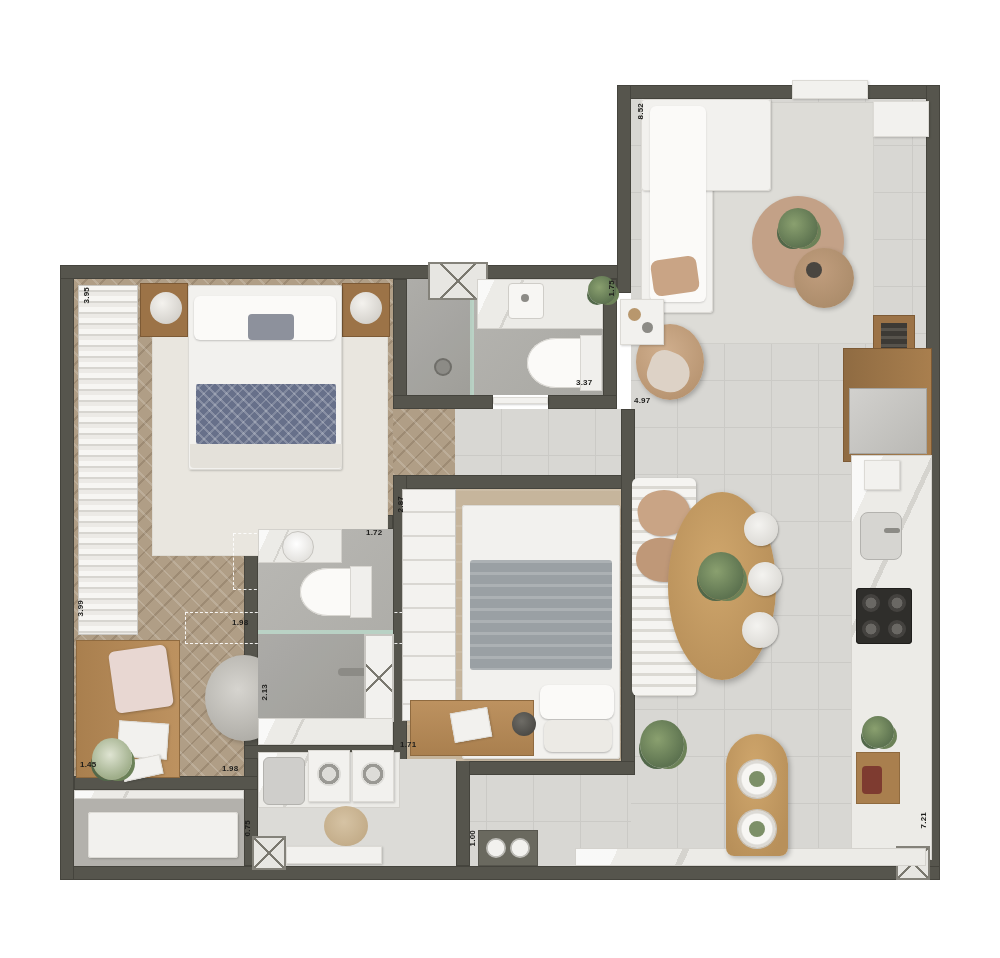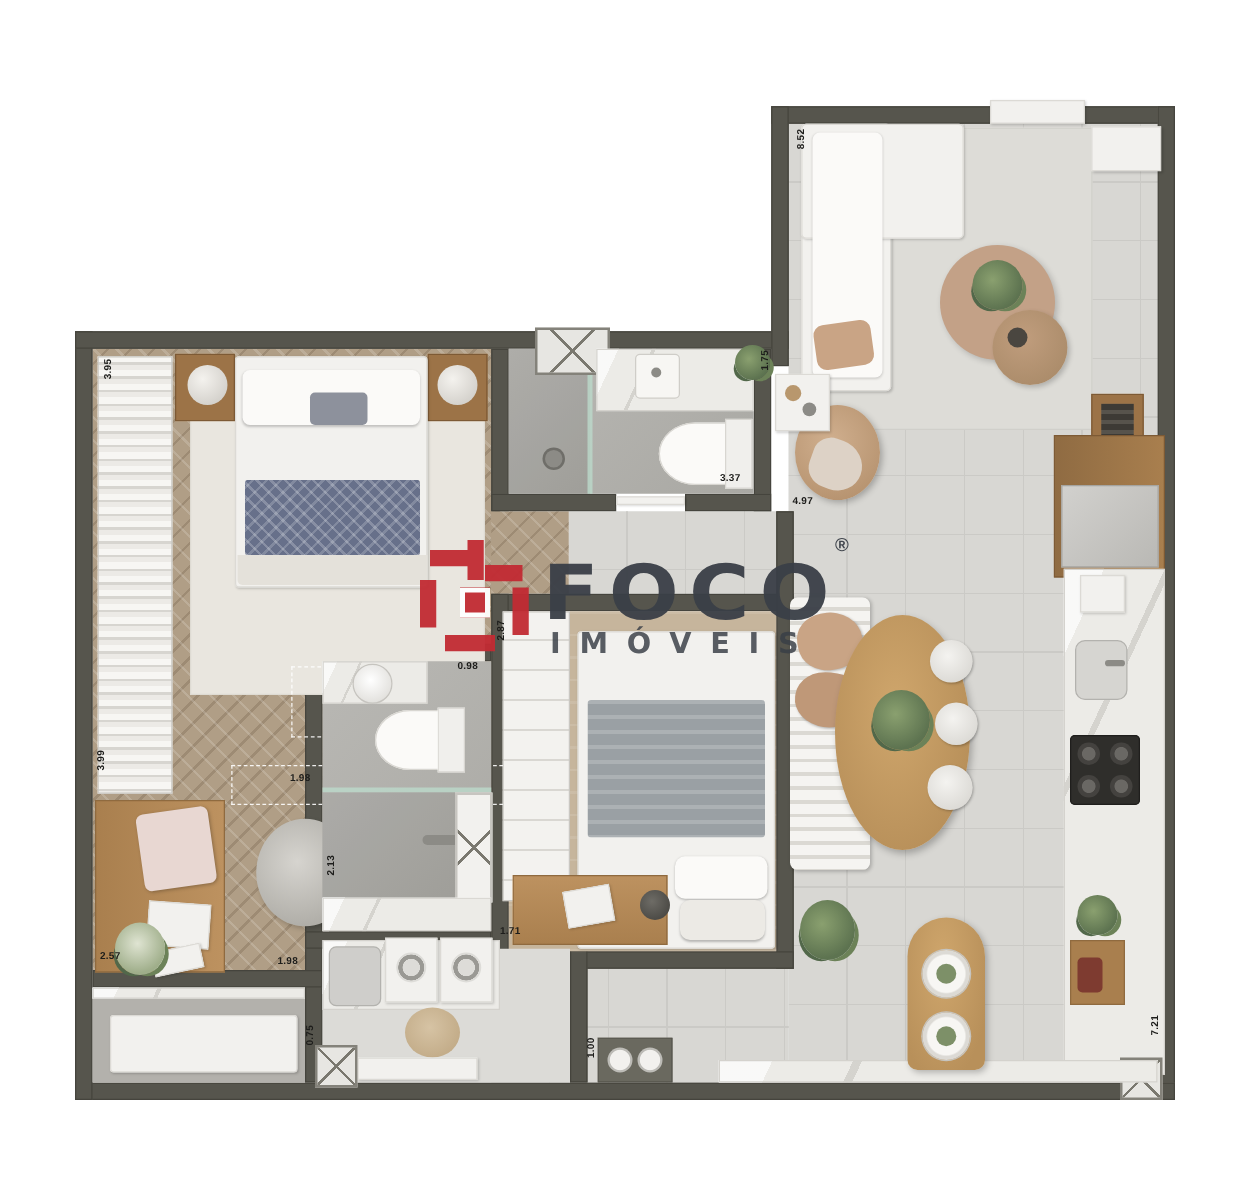--- a/index.html
+++ b/index.html
@@ -217,43 +217,29 @@
   <div class="plant" style="left:640px;top:720px;width:44px;height:48px;"></div>
 
   <div class="abs" style="left:726px;top:734px;width:62px;height:122px;background:radial-gradient(ellipse at 45% 30%,#cfa66c,#b8905a 80%);border-radius:31px 31px 8px 8px;box-shadow:2px 2px 5px rgba(0,0,0,.25);"></div>
   <div class="roundel" style="left:738px;top:760px;width:38px;height:38px;background:radial-gradient(circle,#f7f6f3 55%,#dcdad5 60%);box-shadow:0 0 0 1px #c6c4bf;"></div>
   <div class="roundel" style="left:749px;top:771px;width:16px;height:16px;background:#7d9068;"></div>
   <div class="roundel" style="left:738px;top:810px;width:38px;height:38px;background:radial-gradient(circle,#f7f6f3 55%,#dcdad5 60%);box-shadow:0 0 0 1px #c6c4bf;"></div>
   <div class="roundel" style="left:749px;top:821px;width:16px;height:16px;background:#7d9068;"></div>
 
   <div class="dim v" style="left:82px;top:287px;">3.95</div>
   <div class="dim v" style="left:76px;top:600px;">3.99</div>
-  <div class="dim" style="left:80px;top:760px;">2.57</div>
+  <div class="dim" style="left:80px;top:760px;">1.45</div>
   <div class="dim" style="left:222px;top:764px;">1.98</div>
   <div class="dim" style="left:232px;top:618px;">1.98</div>
   <div class="dim v" style="left:260px;top:684px;">2.13</div>
   <div class="dim" style="left:400px;top:740px;">1.71</div>
   <div class="dim v" style="left:468px;top:830px;">1.00</div>
   <div class="dim v" style="left:396px;top:496px;">2.87</div>
-  <div class="dim" style="left:366px;top:528px;">0.98</div>
+  <div class="dim" style="left:366px;top:528px;">1.72</div>
   <div class="dim" style="left:576px;top:378px;">3.37</div>
   <div class="dim" style="left:634px;top:396px;">4.97</div>
   <div class="dim v" style="left:607px;top:280px;">1.75</div>
   <div class="dim v" style="left:636px;top:103px;">8.52</div>
   <div class="dim v" style="left:919px;top:812px;">7.21</div>
   <div class="dim v" style="left:243px;top:820px;">0.75</div>
 
-  <div class="logo-wrap">
-    <div class="abs" style="left:0;top:0;width:98px;height:100px;">
-      <div class="rbar" style="left:44px;top:4px;width:13px;height:32px;"></div>
-      <div class="rbar" style="left:14px;top:12px;width:32px;height:13px;"></div>
-      <div class="rbar" style="left:6px;top:36px;width:13px;height:38px;"></div>
-      <div class="rbar" style="left:26px;top:80px;width:40px;height:13px;"></div>
-      <div class="rbar" style="left:80px;top:42px;width:13px;height:38px;"></div>
-      <div class="rbar" style="left:58px;top:24px;width:30px;height:13px;"></div>
-      <div class="rbar" style="left:38px;top:42px;width:24px;height:24px;box-shadow:0 0 0 4px #fff inset;"></div>
-    </div>
-    <div class="logo-brand">Foco</div>
-    <div class="logo-reg">®</div>
-    <div class="logo-sub">IMÓVEIS</div>
-  </div>
 
 </div>
 
 </body></html>

